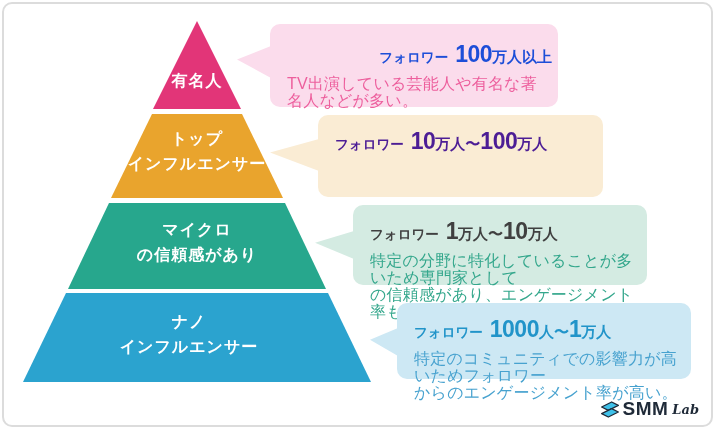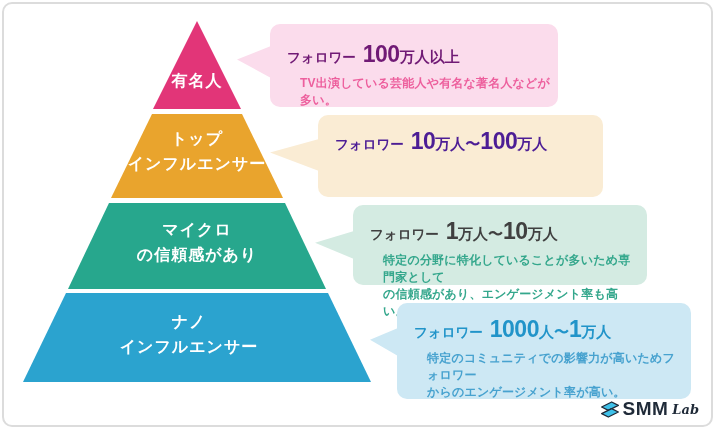--- a/index.html
+++ b/index.html
@@ -9,31 +9,31 @@
   .pyramid-svg{position:absolute;left:0;top:0;}
   .tier-label{position:absolute;color:#ffffff;font-weight:bold;font-size:16px;line-height:25px;text-align:center;white-space:pre-line;letter-spacing:1px;}
   .tl-1{left:147px;top:68px;width:100px;}
   .tl-2{left:117px;top:126px;width:160px;}
   .tl-3{left:117px;top:217px;width:160px;}
   .tl-4{left:109px;top:309px;width:160px;}
   .bubble{position:absolute;border-radius:10px;box-sizing:border-box;padding:13px 6px 10px 17px;}
   .bb-1{left:270px;top:24px;width:288px;height:83px;padding-top:17px;}
   .bb-2{left:318px;top:115px;width:285px;height:82px;}
   .bb-3{left:353px;top:205px;width:294px;height:80px;}
-  .bb-4{left:397px;top:303px;width:294px;height:96px;}
+  .bb-4{left:397px;top:303px;width:294px;height:76px;}
   .tail{position:absolute;clip-path:polygon(100% 0,0 42%,100% 100%);}
   .tail-1{left:-33px;top:22px;width:34px;height:32px;}
   .tail-2{left:-48px;top:24px;width:49px;height:32px;}
   .tail-3{left:-38px;top:26px;width:39px;height:28px;}
   .tail-4{left:-27px;top:25px;width:28px;height:28px;}
   .bubble-heading{font-weight:bold;white-space:nowrap;margin-bottom:4px;line-height:26px;}
   .follower-label{font-size:13.5px;margin-right:7px;}
   .num-big{font-size:23px;letter-spacing:-0.5px;}
   .num-small{font-size:15px;}
-  .bubble-body{font-size:12px;font-weight:bold;line-height:17px;white-space:pre-line;letter-spacing:0.2px;margin-left:13px;}
+  .bubble-body{font-size:16px;font-weight:normal;line-height:17px;white-space:pre-line;letter-spacing:0.2px;}
   .logo{position:absolute;right:16px;bottom:9px;display:flex;align-items:center;gap:3px;margin-top:44px;}
   .logo-main{font-size:19px;font-weight:800;color:#1f2a38;letter-spacing:0.5px;}
   .logo-sub{font-family:"DejaVu Serif","Liberation Serif",serif;font-style:italic;font-weight:bold;font-size:13px;color:#1f2a38;margin-left:1px;}
 </style>
 </head>
 <body>
 
 <div class="canvas">
 
   <svg class="pyramid-svg" width="715" height="429" viewBox="0 0 715 429">
@@ -46,21 +46,21 @@
   <div class="tier-label tl-1">有名人</div>
   <div class="tier-label tl-2">トップ
 インフルエンサー</div>
   <div class="tier-label tl-3">マイクロ
 の信頼感があり</div>
   <div class="tier-label tl-4">ナノ
 インフルエンサー</div>
 
   <div class="bubble bb-1" style="background-color: rgb(251, 220, 236);">
     <div class="tail tail-1" style="background-color: rgb(251, 220, 236);"></div>
-    <div class="bubble-heading" style="color: #701a75;">
+    <div class="bubble-heading" style="color: #1d4ed8; text-align: right;">
       <span class="follower-label">フォロワー</span><span class="follower-value"><span class="num-big">100</span><span class="num-small">万人以上</span></span>
     </div>
     <div class="bubble-body" style="color: rgb(237, 95, 157);">TV出演している芸能人や有名な著名人などが多い。</div>
   </div>
 
   <div class="bubble bb-2" style="background-color: rgb(250, 236, 212);">
     <div class="tail tail-2" style="background-color: rgb(250, 236, 212);"></div>
     <div class="bubble-heading" style="color: #4c1d95;">
       <span class="follower-label">フォロワー</span><span class="follower-value"><span class="num-big">10</span><span class="num-small">万人〜</span><span class="num-big">100</span><span class="num-small">万人</span></span>
     </div>

